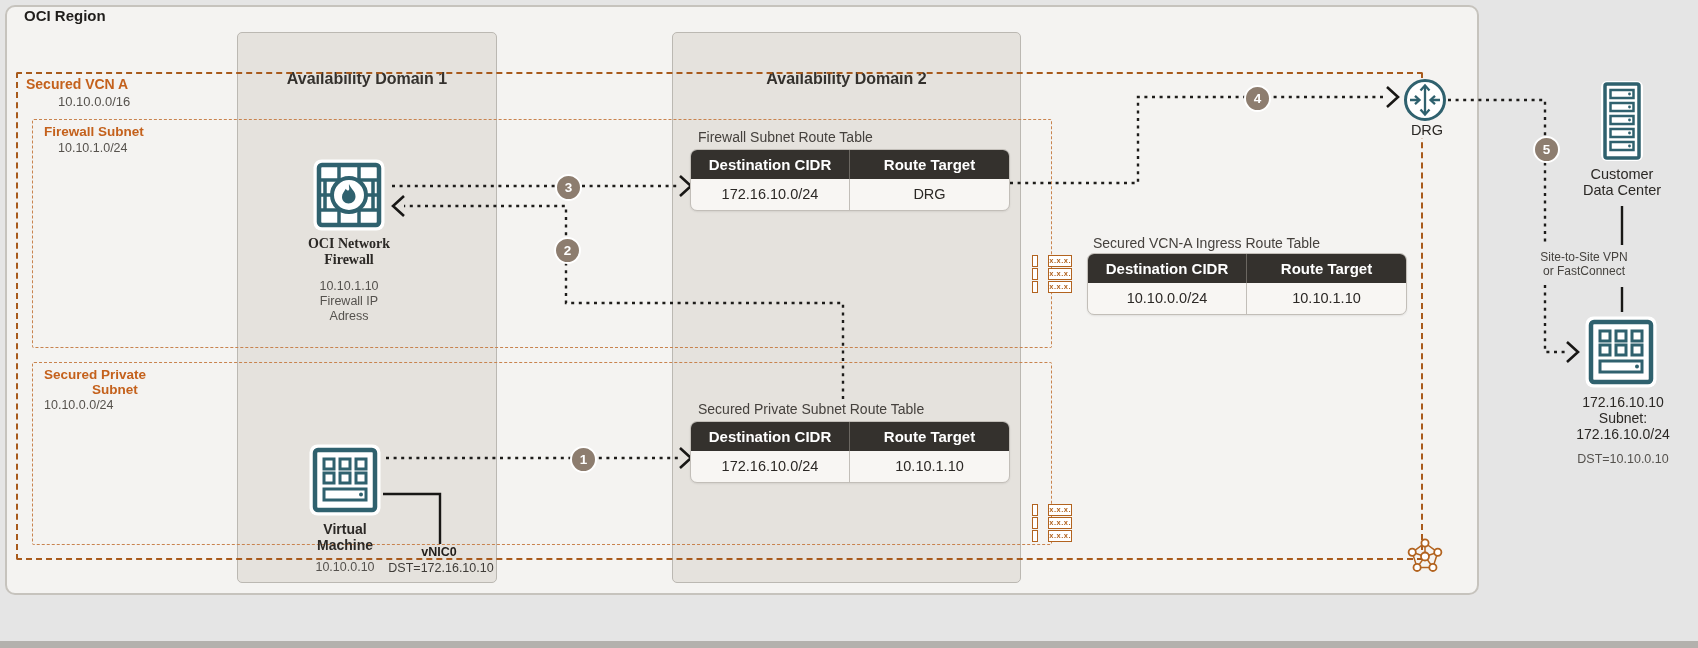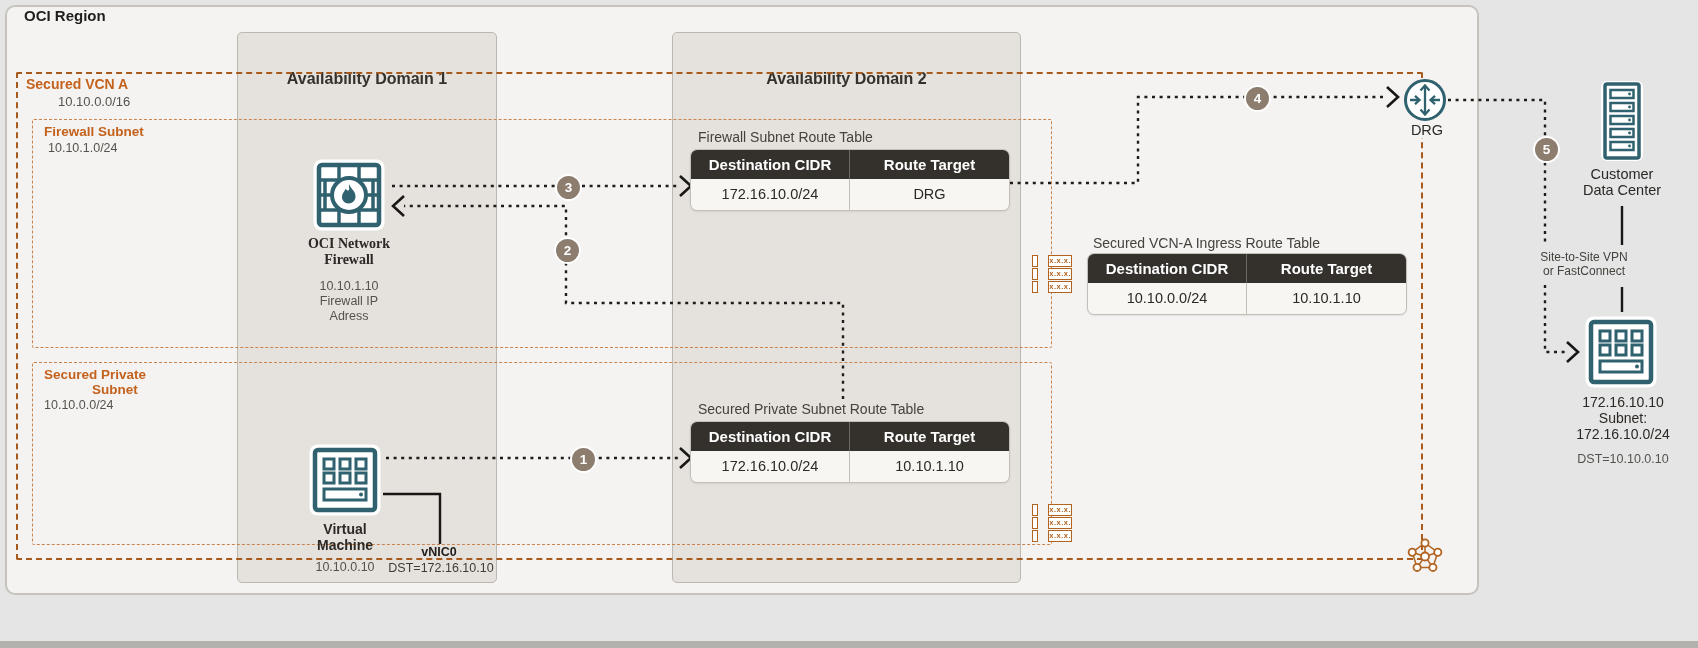--- a/index.html
+++ b/index.html
@@ -54,21 +54,21 @@
   <div class="abs ad ad2">
     <div class="ad-label">Availability Domain 2</div>
   </div>
 
   <div class="abs vcn-box"></div>
   <div class="abs lbl-orange" style="left:26px;top:77px;">Secured VCN A</div>
   <div class="abs lbl-cidr" style="left:26px;top:94px;margin-left:32px;">10.10.0.0/16</div>
 
   <div class="abs sub-box fw-box"></div>
   <div class="abs lbl-orange" style="left:44px;top:124px;font-size:13.5px;">Firewall Subnet</div>
-  <div class="abs lbl-cidr" style="left:48px;top:141px;font-size:12.5px;">10.10.1.0/24</div>
+  <div class="abs lbl-cidr" style="left:58px;top:141px;font-size:12.5px;">10.10.1.0/24</div>
 
   <div class="abs sub-box pv-box"></div>
   <div class="abs lbl-orange" style="left:44px;top:367px;font-size:13.5px;">Secured Private</div>
   <div class="abs lbl-orange" style="left:44px;top:382px;font-size:13.5px;margin-left:48px;">Subnet</div>
   <div class="abs lbl-cidr" style="left:44px;top:398px;font-size:12.5px;">10.10.0.0/24</div>
 
   <svg class="abs connectors" width="1698" height="648">
     <path class="dash" d="M386 458 H680"></path>
     <polyline class="head" points="680,448 691,458 680,468"></polyline>
     <path class="dash" d="M392 186 H680"></path>

